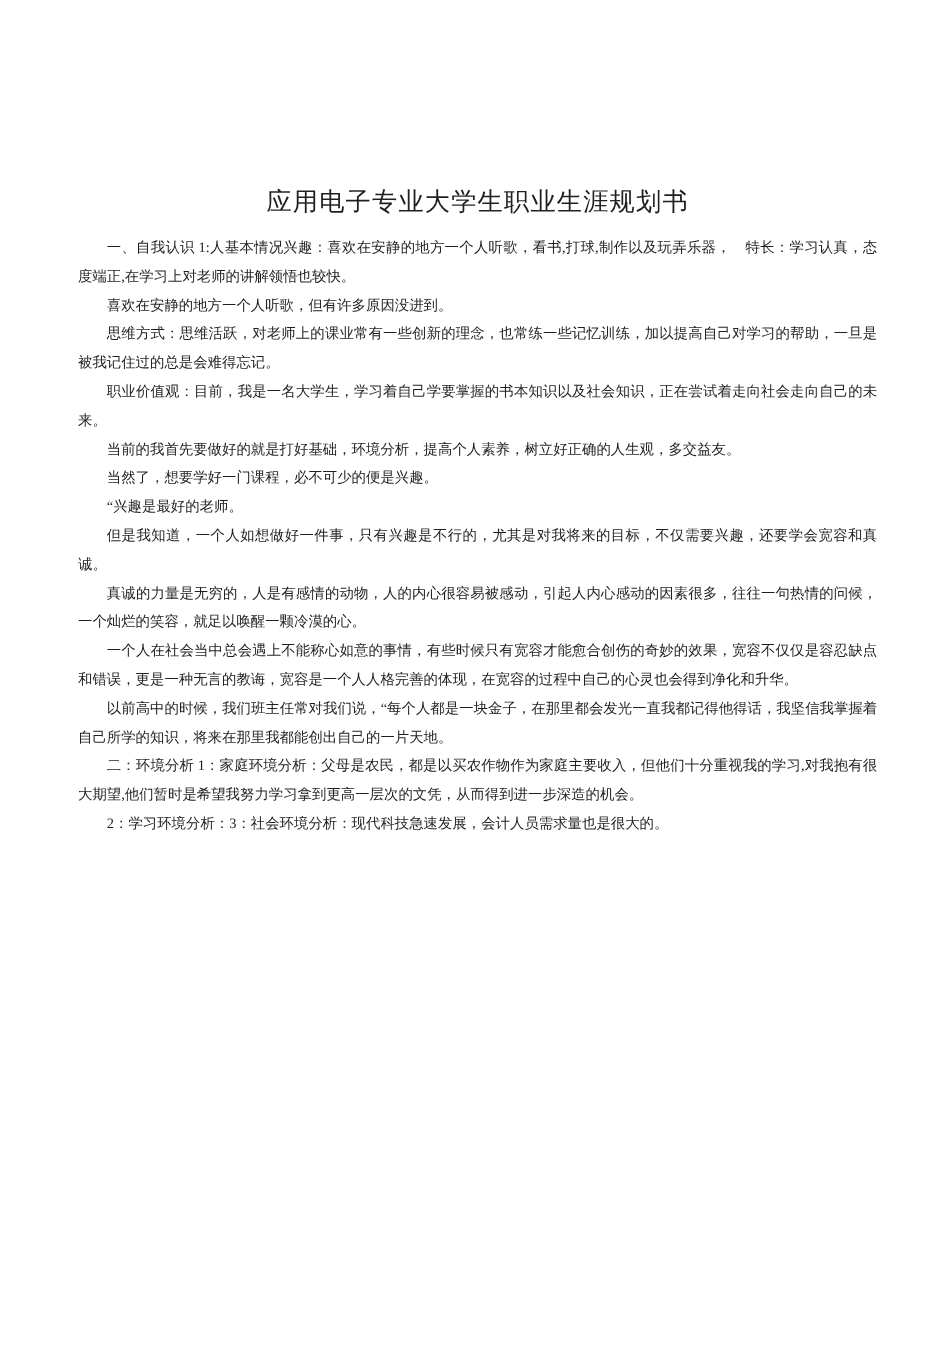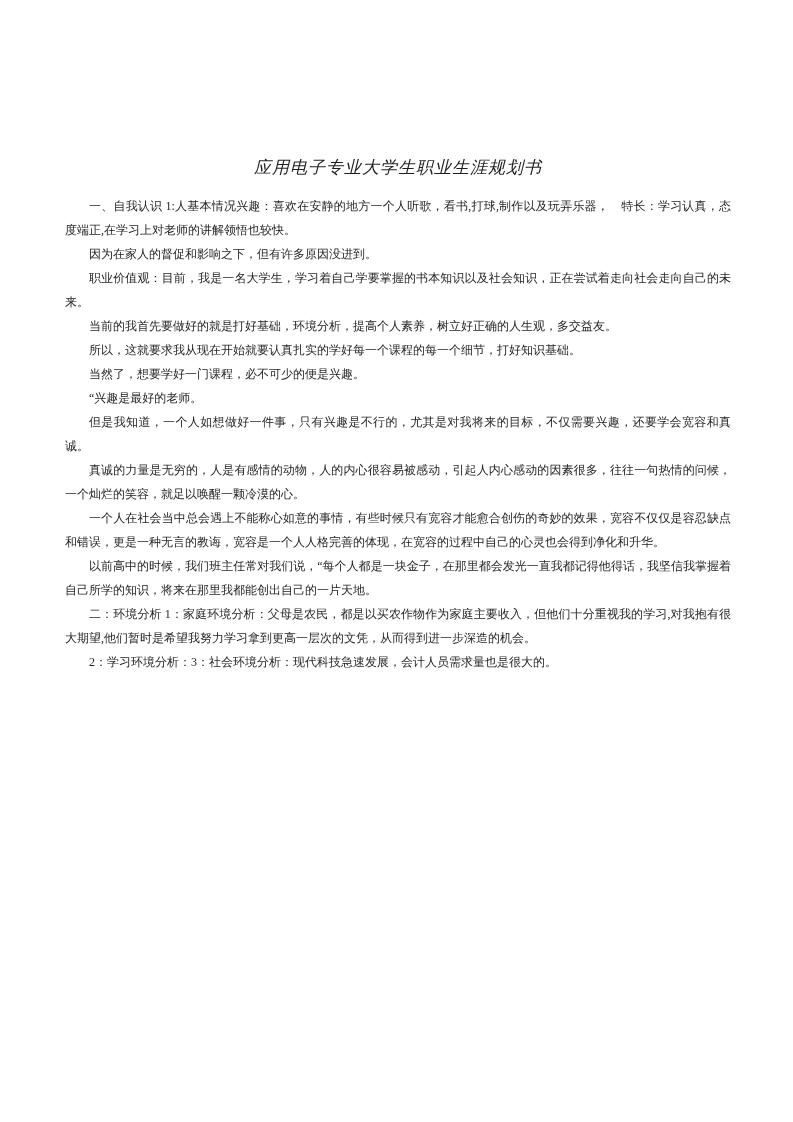--- a/index.html
+++ b/index.html
@@ -17,51 +17,50 @@
   .page {
     box-sizing: border-box;
     width: 793px;
     height: 1122px;
     padding: 156px 62px 0 65px;
     background: #ffffff;
   }
   .doc-title {
     margin: 0 0 14px 0;
     padding: 0;
-    font-size: 17px;
+    font-size: 21px;
     font-weight: normal;
     line-height: 24px;
     text-align: center;
     letter-spacing: 1px;
     color: #1f1f1f;
-    font-style: italic;
   }
   .doc-body {
     font-size: 12px;
     line-height: 24px;
     text-align: justify;
   }
   .doc-body p.para {
     margin: 0;
     padding: 0;
     text-indent: 2em;
     word-break: break-all;
   }
 </style>
 </head>
 <body>
 
 <div class="page">
   <h1 class="doc-title">应用电子专业大学生职业生涯规划书</h1>
   <div class="doc-body">
       <p class="para">一、自我认识 1:人基本情况兴趣：喜欢在安静的地方一个人听歌，看书,打球,制作以及玩弄乐器，　特长：学习认真，态度端正,在学习上对老师的讲解领悟也较快。</p>
-      <p class="para">因为在家人的督促和影响之下，但有许多原因没进到。</p>
+      <p class="para">喜欢在安静的地方一个人听歌，但有许多原因没进到。</p>
+      <p class="para">思维方式：思维活跃，对老师上的课业常有一些创新的理念，也常练一些记忆训练，加以提高自己对学习的帮助，一旦是被我记住过的总是会难得忘记。</p>
       <p class="para">职业价值观：目前，我是一名大学生，学习着自己学要掌握的书本知识以及社会知识，正在尝试着走向社会走向自己的未来。</p>
       <p class="para">当前的我首先要做好的就是打好基础，环境分析，提高个人素养，树立好正确的人生观，多交益友。</p>
-      <p class="para">所以，这就要求我从现在开始就要认真扎实的学好每一个课程的每一个细节，打好知识基础。</p>
       <p class="para">当然了，想要学好一门课程，必不可少的便是兴趣。</p>
       <p class="para">“兴趣是最好的老师。</p>
       <p class="para">但是我知道，一个人如想做好一件事，只有兴趣是不行的，尤其是对我将来的目标，不仅需要兴趣，还要学会宽容和真诚。</p>
       <p class="para">真诚的力量是无穷的，人是有感情的动物，人的内心很容易被感动，引起人内心感动的因素很多，往往一句热情的问候，一个灿烂的笑容，就足以唤醒一颗冷漠的心。</p>
       <p class="para">一个人在社会当中总会遇上不能称心如意的事情，有些时候只有宽容才能愈合创伤的奇妙的效果，宽容不仅仅是容忍缺点和错误，更是一种无言的教诲，宽容是一个人人格完善的体现，在宽容的过程中自己的心灵也会得到净化和升华。</p>
       <p class="para">以前高中的时候，我们班主任常对我们说，“每个人都是一块金子，在那里都会发光一直我都记得他得话，我坚信我掌握着自己所学的知识，将来在那里我都能创出自己的一片天地。</p>
       <p class="para">二：环境分析 1：家庭环境分析：父母是农民，都是以买农作物作为家庭主要收入，但他们十分重视我的学习,对我抱有很大期望,他们暂时是希望我努力学习拿到更高一层次的文凭，从而得到进一步深造的机会。</p>
       <p class="para">2：学习环境分析：3：社会环境分析：现代科技急速发展，会计人员需求量也是很大的。</p>
     </div>
 </div>

